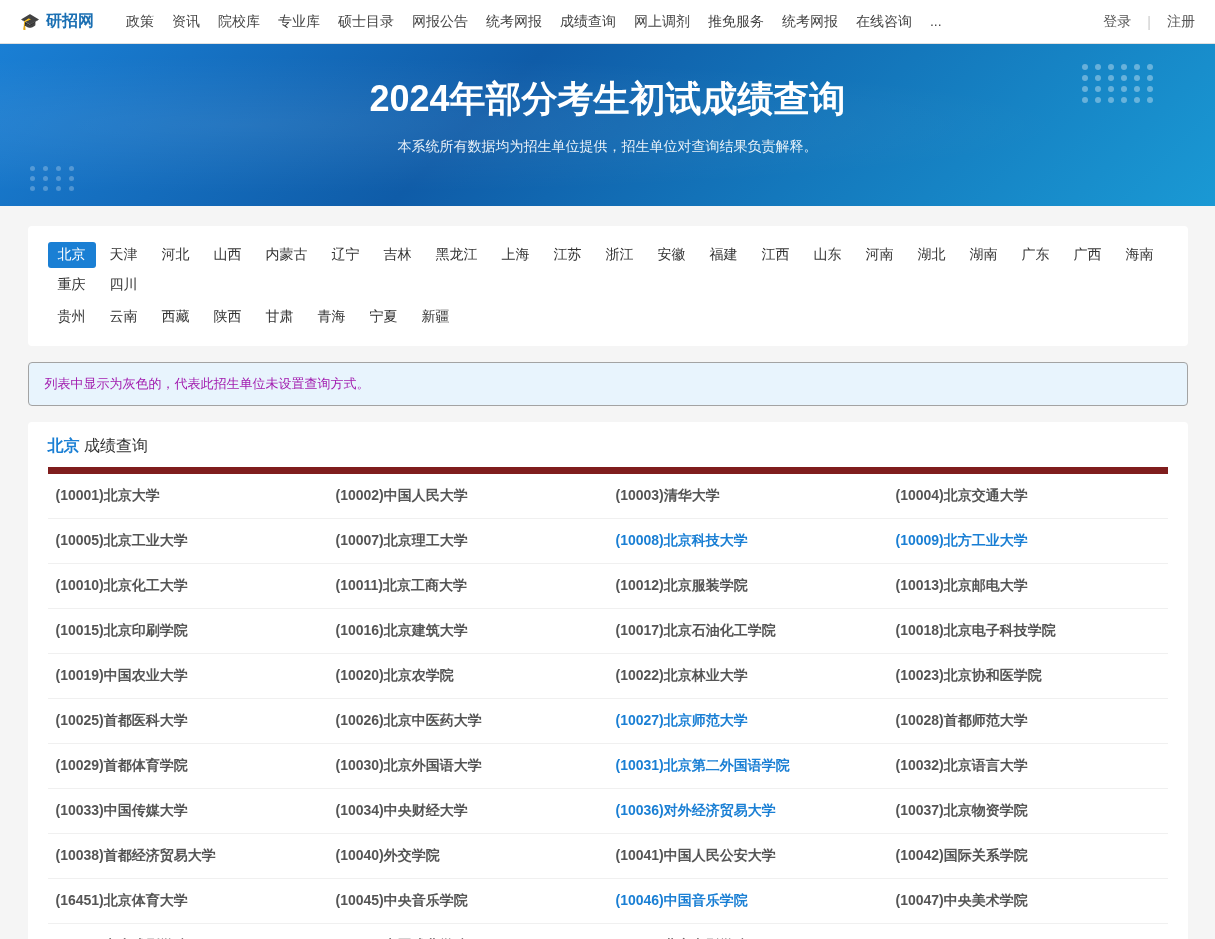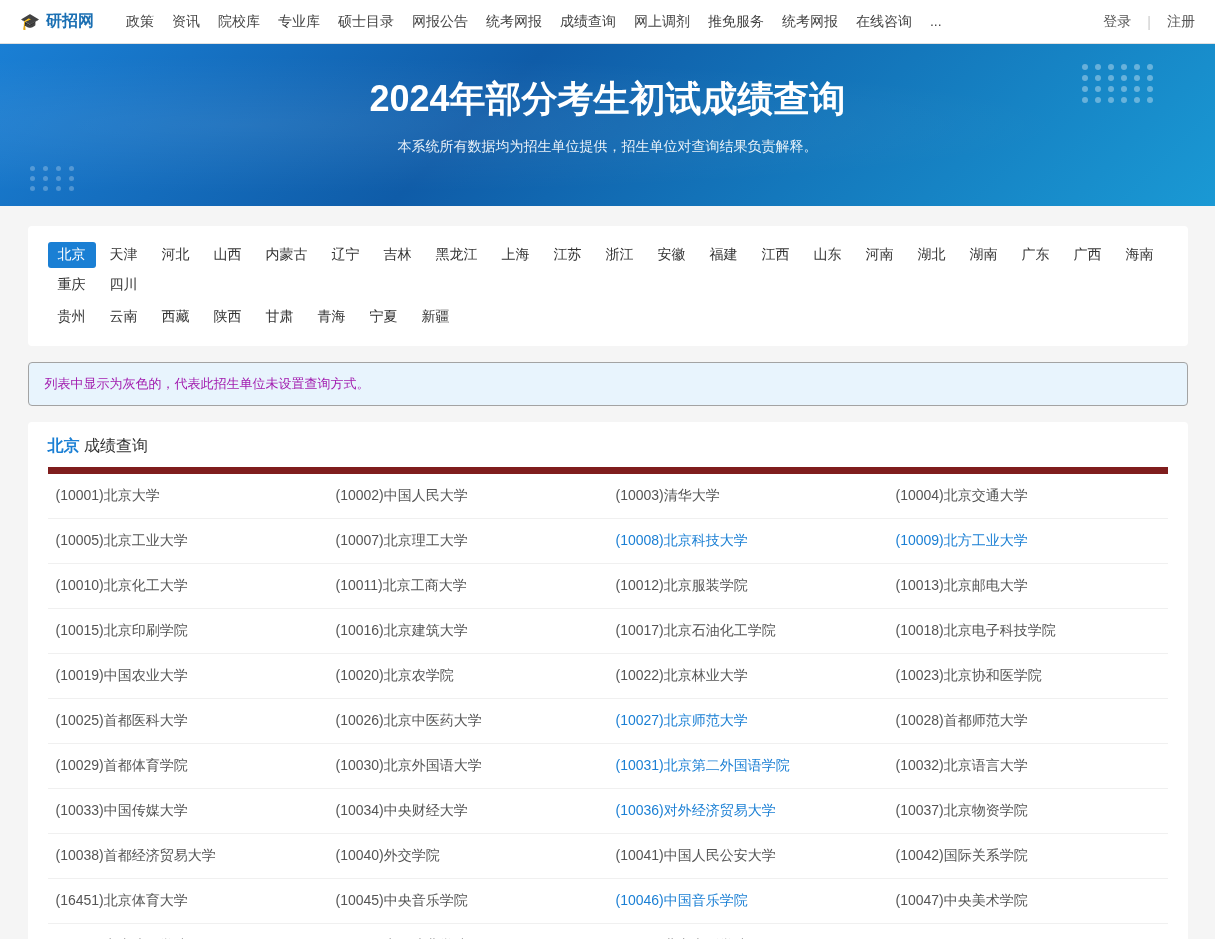--- a/index.html
+++ b/index.html
@@ -37,21 +37,21 @@
     
     .notice { background: #e8f4fd; border: 1px solid #a3a3a3; padding: 12px 16px; border-radius: 4px; color: #a21caf; font-size: 13px; margin-bottom: 16px; }
 
     
     .section { background: #fff; border-radius: 4px; padding: 0 20px 20px; }
     .section-title { padding: 14px 0 10px; font-size: 16px; border-bottom: 7px solid #7f1d1d; margin-bottom: 0; }
     .section-title .region-name { color: #1a7fd4; font-weight: bold; }
 
     
     .uni-grid { display: grid; grid-template-columns: repeat(4, 1fr); }
-    .uni-item { padding: 13px 8px; font-size: 14px; color: #555; border-bottom: 1px solid #f0f0f0; cursor: default; }
+    .uni-item { padding: 13px 8px; font-size: 14px; color: #555; border-bottom: 1px solid #f0f0f0; cursor: default; font-weight: bold; }
     .uni-item.link { color: #1a7fd4; cursor: pointer; text-decoration: none; }
   </style>
 </head>
 <body>
 
 <nav class="nav-bar">
   <div class="nav-logo">
     <span>🎓</span>
     <span>研招网</span>
   </div>

